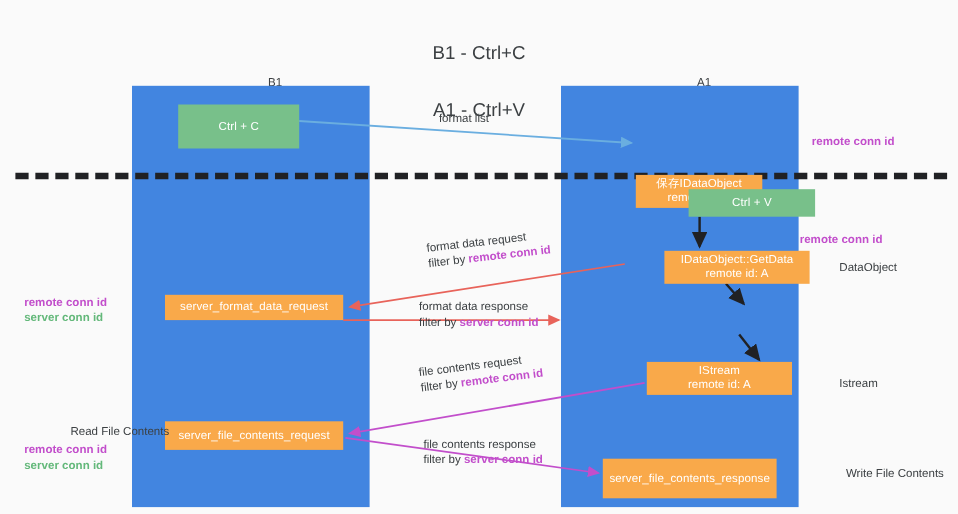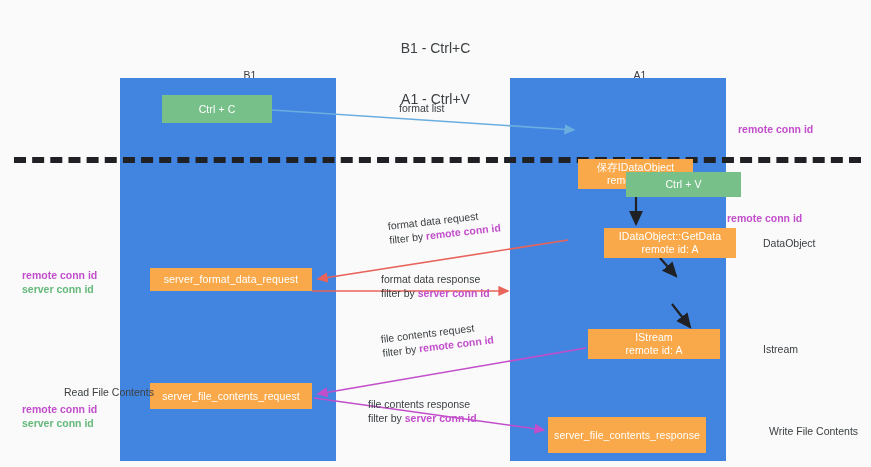--- a/index.html
+++ b/index.html
@@ -11,21 +11,21 @@
     overflow:hidden;
     position:relative;
   }
   #stage{position:absolute;left:0;top:0;width:871px;height:467px;}
   .abs{position:absolute;}
 
   
   #title{
     left:0;top:6px;width:871px;
     text-align:center;
-    font-size:14px;line-height:17px;
+    font-size:17px;line-height:17px;
     color:#3c4043;
     white-space:pre;
   }
 
   
   .col-head{
     font-size:10.5px;line-height:12px;
     text-align:center;color:#3c4043;
     white-space:pre;
   }
@@ -49,21 +49,21 @@
     display:flex;align-items:center;justify-content:center;
     text-align:center;
     color:#ffffff;
     font-size:10.5px;line-height:13px;
     white-space:pre;
     letter-spacing:.1px;
   }
   .green{background:#78c08a;}
   .orange{background:#f9a94a;}
 
-  #n-ctrlc{left:162px;top:95px;width:110px;height:28px;}
+  #n-ctrlc{left:162px;top:95px;width:110px;height:40px;}
   #n-saveido{left:578px;top:115px;width:115px;height:30px;margin-top:44px;}
   #n-ctrlv{left:578px;top:172px;width:115px;height:25px;margin-left:48px;}
   #n-getdata{left:604px;top:228px;width:132px;height:30px;}
   #n-sfdreq{left:150px;top:268px;width:162px;height:23px;}
   #n-sfdresp{left:512px;top:278px;width:158px;height:26px;}
   #n-istream{left:588px;top:329px;width:132px;height:30px;}
   #n-sfcreq{left:150px;top:383px;width:162px;height:26px;}
   #n-sfcresp{left:548px;top:417px;width:158px;height:36px;}
 
   
@@ -71,21 +71,21 @@
     font-size:10.5px;line-height:14px;
     color:#3c4043;white-space:nowrap;
   }
   .elabel .hl-remote{color:#c24ecb;font-weight:bold;}
   .elabel .hl-server{color:#c24ecb;font-weight:bold;}
 
   #lbl-formatlist{left:399px;top:101px;}
   #lbl-fdreq{left:387px;top:219px;transform:rotate(-6.5deg);transform-origin:left top;}
   #lbl-fdresp{left:381px;top:272px;}
   #lbl-fcreq{left:380px;top:332px;transform:rotate(-7deg);transform-origin:left top;}
-  #lbl-fcresp{left:368px;top:397px;}
+  #lbl-fcresp{left:385px;top:397px;}
 
   
   .side{font-size:10.5px;line-height:14px;white-space:nowrap;}
   .purple{color:#c24ecb;font-weight:bold;}
   .green-t{color:#63b87a;font-weight:bold;}
   .plain{color:#3c4043;padding-left:36px;}
 
   #an-r1{left:738px;top:122px;}
   #an-r2{left:727px;top:211px;}
   #an-dataobject{left:727px;top:236px;}

